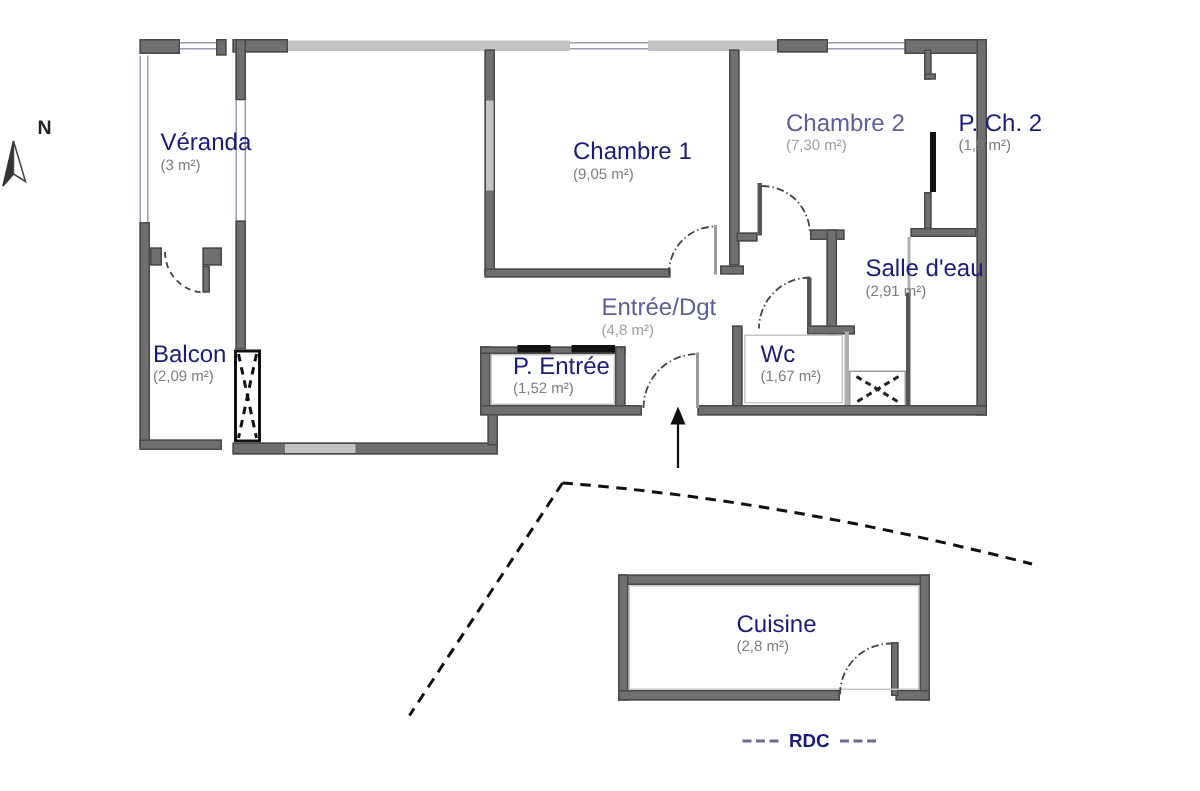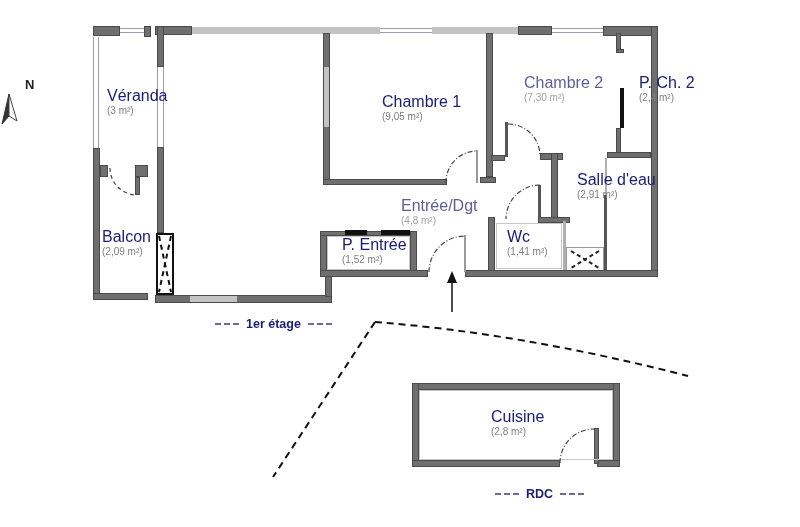--- a/index.html
+++ b/index.html
@@ -154,47 +154,42 @@
   <div class="roomlabel" style="left:382px;top:95px">
     <div class="nm">Chambre 1</div>
     <div class="area">(9,05 m²)</div>
   </div>
   <div class="roomlabel muted" style="left:524px;top:76px">
     <div class="nm">Chambre 2</div>
     <div class="area">(7,30 m²)</div>
   </div>
   <div class="roomlabel" style="left:639px;top:76px">
     <div class="nm">P. Ch. 2</div>
-    <div class="area">(2,4 m²)</div>
+    <div class="area">(1,9 m²)</div>
   </div>
   <div class="roomlabel" style="left:577px;top:173px">
     <div class="nm">Salle d'eau</div>
     <div class="area">(2,91 m²)</div>
   </div>
   <div class="roomlabel muted" style="left:401px;top:199px">
     <div class="nm">Entrée/Dgt</div>
     <div class="area">(4,8 m²)</div>
   </div>
   <div class="roomlabel" style="left:342px;top:238px">
     <div class="nm">P. Entrée</div>
     <div class="area">(1,52 m²)</div>
   </div>
   <div class="roomlabel" style="left:507px;top:230px">
     <div class="nm">Wc</div>
-    <div class="area">(1,41 m²)</div>
+    <div class="area">(1,67 m²)</div>
   </div>
   <div class="roomlabel" style="left:491px;top:410px">
     <div class="nm">Cuisine</div>
     <div class="area">(2,8 m²)</div>
   </div>
 
-  <div class="floorlabel" style="left:208px;top:317px">
-    <span class="dash"></span>
-    <span>1er étage</span>
-    <span class="dash"></span>
-  </div>
   <div class="floorlabel" style="left:488px;top:487px">
     <span class="dash"></span>
     <span>RDC</span>
     <span class="dash"></span>
   </div>
 
 </div>
 
 </body></html>

